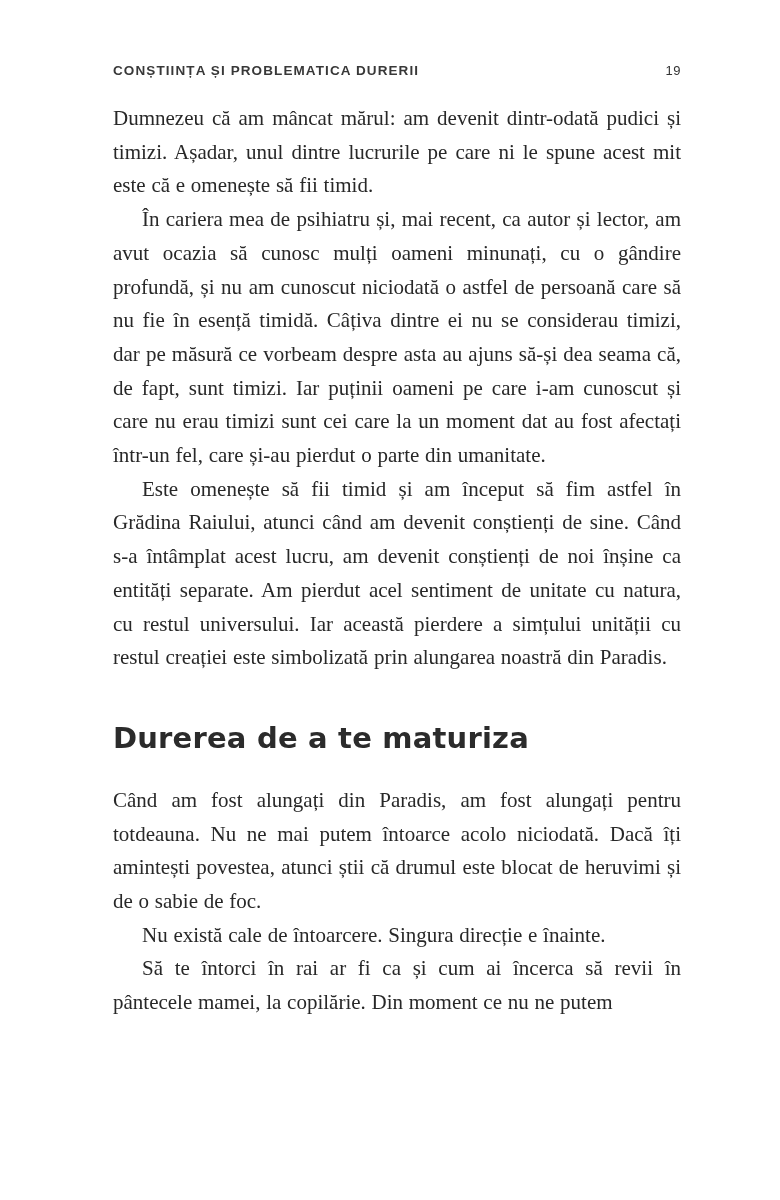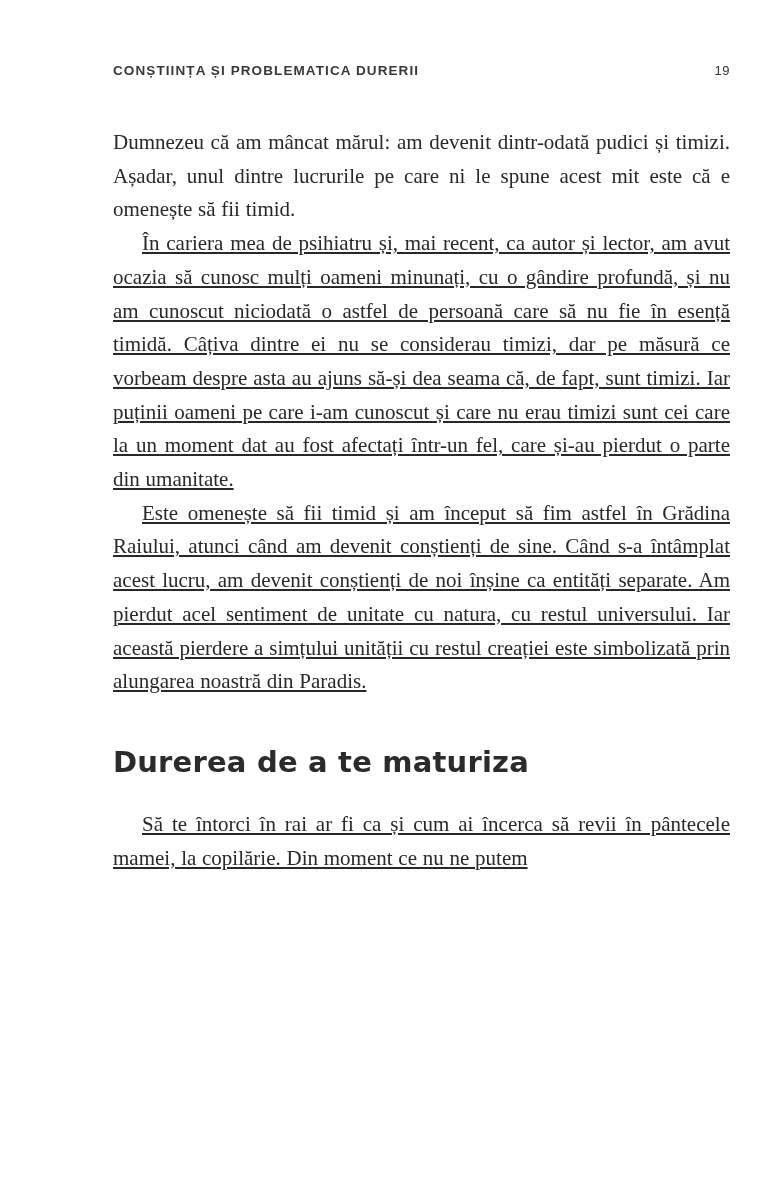--- a/index.html
+++ b/index.html
@@ -9,21 +9,21 @@
   }
   body {
     width: 780px;
     height: 1200px;
     overflow: hidden;
   }
   .page {
     box-sizing: border-box;
     width: 780px;
     height: 1200px;
-    padding: 62px 50px 0 113px;
+    padding: 62px 99px 0 113px;
     background: #ffffff;
   }
   .running-header {
     display: flex;
     justify-content: space-between;
     align-items: flex-start;
     font-family: "Liberation Sans", sans-serif;
     color: #383838;
   }
   .running-title {
@@ -33,34 +33,33 @@
     line-height: 17px;
   }
   .page-number {
     font-size: 13px;
     font-weight: 500;
     letter-spacing: 0.5px;
     line-height: 17px;
     color: #333333;
   }
   .content {
-    margin-top: 47px;
+    margin-top: 23px;
     font-family: "Liberation Serif", serif;
     font-size: 21px;
     line-height: 33.7px;
     color: #282828;
   }
   .para {
     margin: 0;
     text-align: justify;
     word-spacing: 0.5px;
   }
   .para.indent {
     text-indent: 29px;
-    text-decoration: underline;
   }
   .section-heading {
     font-family: "DejaVu Sans", sans-serif;
     font-size: 29px;
     font-weight: 700;
     color: #2b2b2b;
     text-align: left;
     line-height: 44px;
     letter-spacing: 0.2px;
     margin: 41px 0 24px 0;
@@ -72,15 +71,17 @@
 <div class="page">
   <header class="running-header">
     <span class="running-title">CONȘTIINȚA ȘI PROBLEMATICA DURERII</span>
     <span class="page-number">19</span>
   </header>
   <main class="content">
       <p class="para">Dumnezeu că am mâncat mărul: am devenit dintr-odată pudici și timizi. Așadar, unul dintre lucrurile pe care ni le spune acest mit este că e omenește să fii timid.</p>
       <p class="para indent">În cariera mea de psihiatru și, mai recent, ca autor și lector, am avut ocazia să cunosc mulți oameni minunați, cu o gândire profundă, și nu am cunoscut niciodată o astfel de persoană care să nu fie în esență timidă. Câțiva dintre ei nu se considerau timizi, dar pe măsură ce vorbeam despre asta au ajuns să-și dea seama că, de fapt, sunt timizi. Iar puținii oameni pe care i-am cunoscut și care nu erau timizi sunt cei care la un moment dat au fost afectați într-un fel, care și-au pierdut o parte din umanitate.</p>
       <p class="para indent">Este omenește să fii timid și am început să fim astfel în Grădina Raiului, atunci când am devenit conștienți de sine. Când s-a întâmplat acest lucru, am devenit conștienți de noi înșine ca entități separate. Am pierdut acel sentiment de unitate cu natura, cu restul universului. Iar această pierdere a simțului unității cu restul creației este simbolizată prin alungarea noastră din Paradis.</p>
       <h2 class="section-heading">Durerea de a te maturiza</h2>
+      <p class="para">Când am fost alungați din Paradis, am fost alungați pentru totdeauna. Nu ne mai putem întoarce acolo niciodată. Dacă îți amintești povestea, atunci știi că drumul este blocat de heruvimi și de o sabie de foc.</p>
+      <p class="para indent">Nu există cale de întoarcere. Singura direcție e înainte.</p>
       <p class="para indent">Să te întorci în rai ar fi ca și cum ai încerca să revii în pântecele mamei, la copilărie. Din moment ce nu ne putem</p>
     </main>
 </div>
 
 </body></html>

